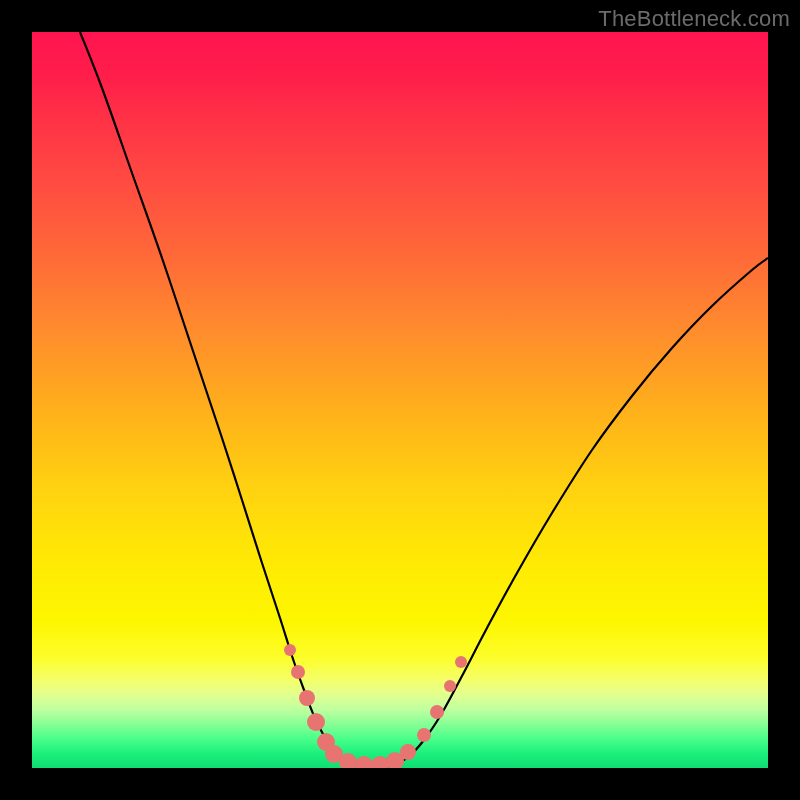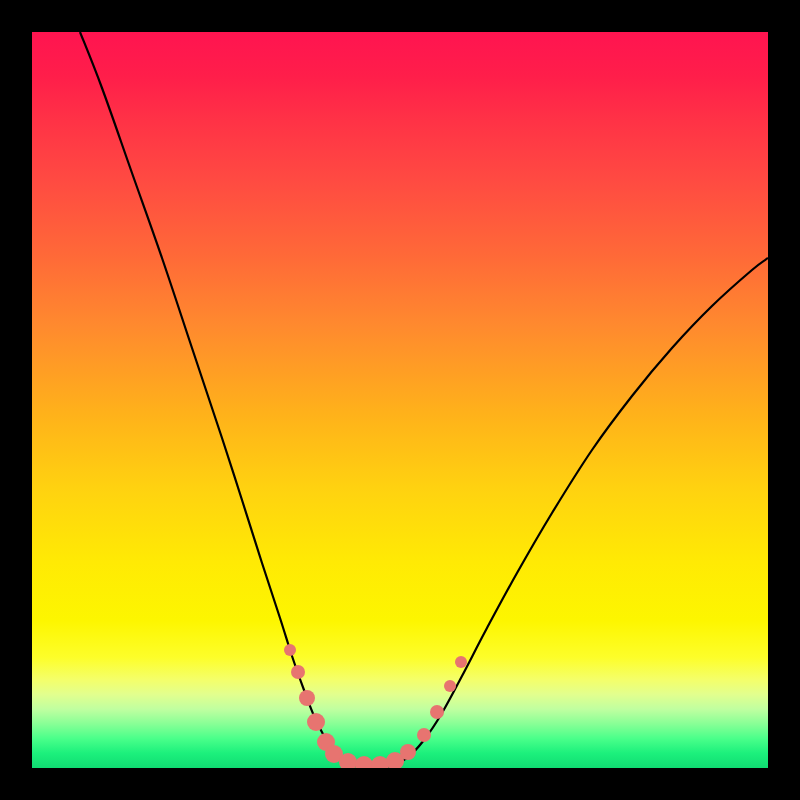--- a/index.html
+++ b/index.html
@@ -66,20 +66,21 @@
     stroke-width: 2.2;
   }
   .dot {
     fill: #e77470;
   }
 </style>
 </head>
 <body>
 
 <div class="frame">
+  <div class="watermark">TheBottleneck.com</div>
   <div class="plot">
     <svg id="chart-svg" width="736" height="736" viewBox="0 0 736 736">
         <path d="M 48 0 C 52.0 10.1, 60.6 30.6, 70 56 C 79.4 81.4, 89.2 110.4, 100 141 C 110.8 171.6, 119.2 194.5, 130 226 C 140.8 257.5, 149.2 283.6, 160 316 C 170.8 348.4, 181.0 378.6, 190 406 C 199.0 433.4, 202.8 445.5, 210 468 C 217.2 490.5, 223.2 509.8, 230 531 C 236.8 552.2, 242.6 569.3, 248 586 C 253.4 602.7, 255.7 611.0, 260 624 C 264.3 637.0, 268.0 647.2, 272 658 C 276.0 668.8, 278.4 675.7, 282 684 C 285.6 692.3, 288.8 698.2, 292 704 C 295.2 709.8, 296.4 711.7, 300 716 C 303.6 720.3, 307.5 724.8, 312 728 C 316.5 731.2, 320.0 732.6, 325 734 C 330.0 735.4, 337.3 735.6, 340 736" class="curve" stroke="#000000"></path>
         <path d="M 340 736 C 343.2 735.6, 351.7 735.8, 358 734 C 364.3 732.2, 368.9 730.7, 375 726 C 381.1 721.3, 385.7 716.1, 392 708 C 398.3 699.9, 403.2 692.5, 410 681 C 416.8 669.5, 421.9 659.3, 430 644 C 438.1 628.7, 445.1 614.5, 455 596 C 464.9 577.5, 473.3 561.7, 485 541 C 496.7 520.3, 506.5 503.1, 520 481 C 533.5 458.9, 545.6 439.1, 560 418 C 574.4 396.9, 585.6 382.4, 600 364 C 614.4 345.6, 625.6 332.2, 640 316 C 654.4 299.8, 665.6 288.0, 680 274 C 694.4 260.0, 709.9 246.6, 720 238 C 730.1 229.4, 733.1 228.2, 736 226" class="curve" stroke="#000000"></path>
         <circle cx="258" cy="618" r="6" class="dot" fill="#e77470"></circle>
         <circle cx="266" cy="640" r="7" class="dot" fill="#e77470"></circle>
         <circle cx="275" cy="666" r="8" class="dot" fill="#e77470"></circle>
         <circle cx="284" cy="690" r="9" class="dot" fill="#e77470"></circle>
         <circle cx="294" cy="710" r="9" class="dot" fill="#e77470"></circle>
         <circle cx="302" cy="722" r="9" class="dot" fill="#e77470"></circle>

